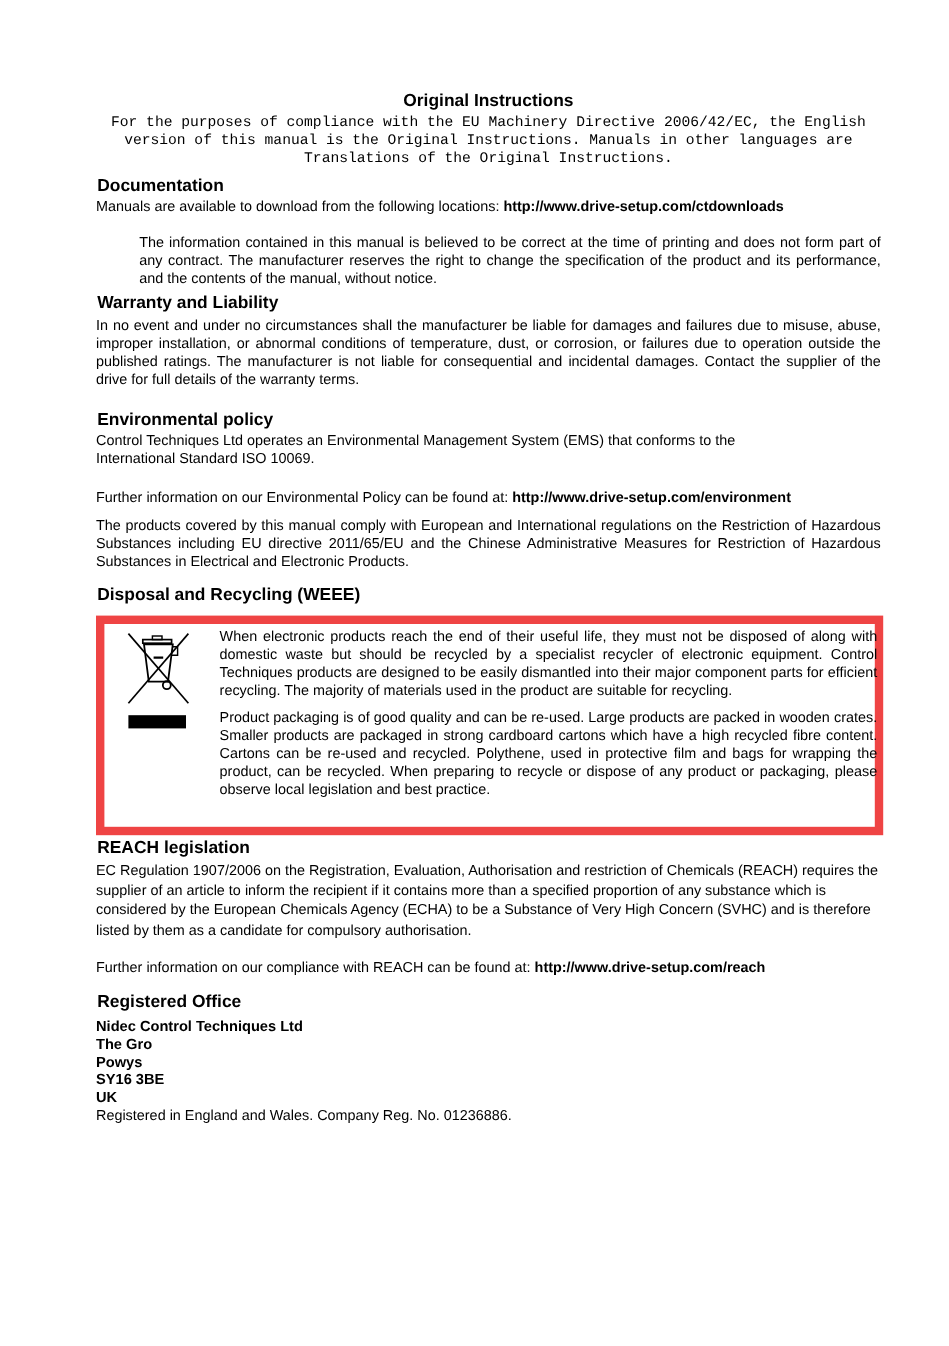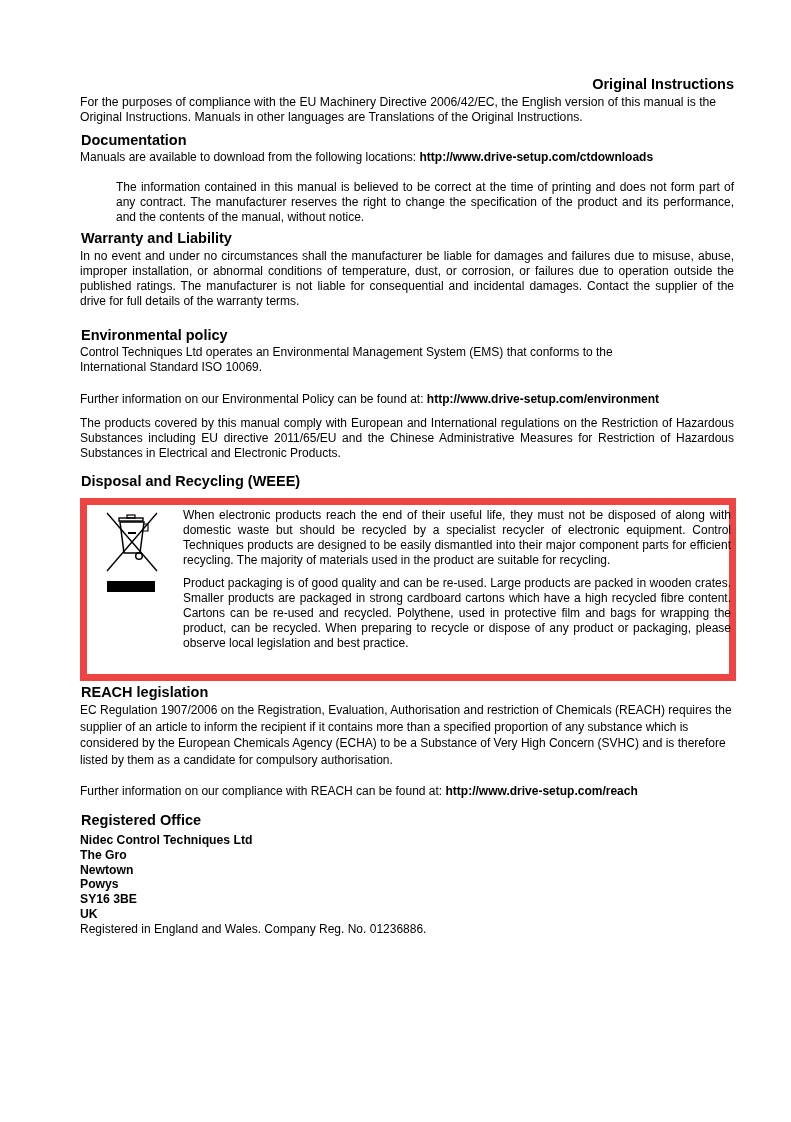--- a/index.html
+++ b/index.html
@@ -1,22 +1,22 @@
 <!DOCTYPE html>
 <html><head>
   <meta charset="utf-8">
   <style>
     html, body { margin: 0; padding: 0; background: #ffffff; }
     body {
       width: 791px; height: 1122px; position: relative; overflow: hidden;
       font-family: "Liberation Sans", sans-serif; color: #000;
     }
     .page { position: absolute; left: 80px; top: 76px; width: 654px; }
-    .title { text-align: right; font-weight: bold; font-size: 14.5px; margin: 0 0 3px 0; }
-    .center-para { text-align: left; font-size: 12.2px; line-height: 15px; margin: 0; }
+    .title { text-align: center; font-weight: bold; font-size: 14.5px; margin: 0 0 3px 0; }
+    .center-para { text-align: center; font-size: 12.2px; line-height: 15px; margin: 0; font-family: Liberation Mono, monospace; }
     h2 { font-size: 14.5px; font-weight: bold; margin: 1px; line-height: 18px; }
     p { font-size: 12px; line-height: 15px; margin: 0; text-align: justify; }
     p.left { text-align: left; }
     .url { font-weight: bold; }
     .weee-box {
       border: 7px solid #ef4444; position: relative; margin-top: 8px;
       height: 183px; width: 656px; box-sizing: border-box;
     }
     .weee-icon { position: absolute; left: 14px; top: 4px; width: 62px; height: 84px; }
     .weee-text { position: absolute; left: 96px; top: 3px; width: 548px; }
@@ -84,20 +84,19 @@
   <div style="margin-top:2px;">
     <h2>REACH legislation</h2>
     <p class="left" style="line-height:16.5px;">EC Regulation 1907/2006 on the Registration, Evaluation, Authorisation and restriction of Chemicals (REACH) requires the supplier of an article to inform the recipient if it contains more than a specified proportion of any substance which is considered by the European Chemicals Agency (ECHA) to be a Substance of Very High Concern (SVHC) and is therefore listed by them as a candidate for compulsory authorisation.</p>
     <p class="left" style="margin-top:16px;"><span>Further information on our compliance with REACH can be found at: </span><span class="url">http://www.drive-setup.com/reach</span></p>
   </div>
 
   <div style="margin-top:12px;">
     <h2 style="margin-bottom:4px;">Registered Office</h2>
     <div class="addr">Nidec Control Techniques Ltd</div>
     <div class="addr">The Gro</div>
-    <div class="addr">Newtown</div>
     <div class="addr">Powys</div>
     <div class="addr">SY16 3BE</div>
     <div class="addr">UK</div>
     <p class="left">Registered in England and Wales. Company Reg. No. 01236886.</p>
   </div>
 
 </div>
 
 </body></html>

